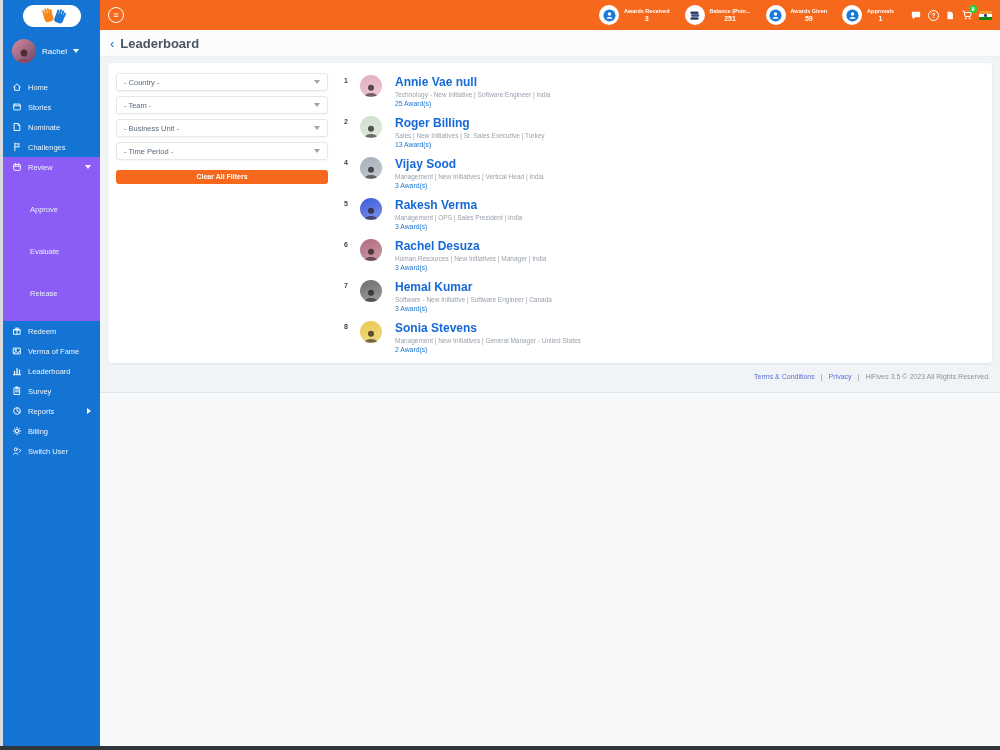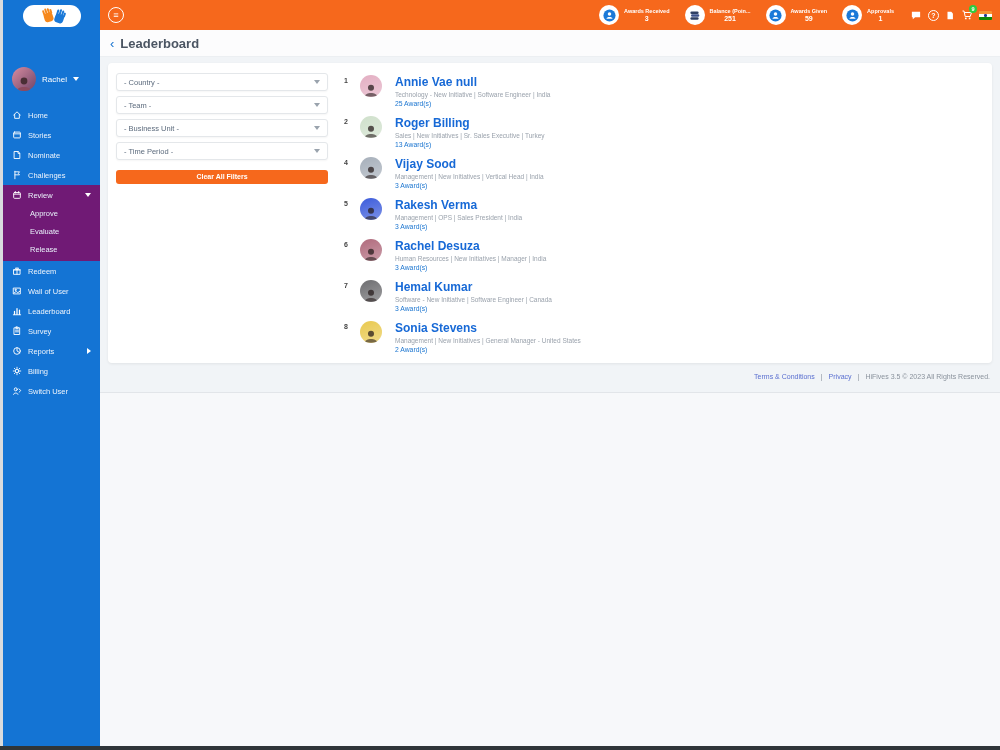--- a/index.html
+++ b/index.html
@@ -11,21 +11,21 @@
   }
   
   .sidebar {
     position: absolute; left:0; top:0; bottom:4px; width:100px;
     background:#1474d4; border-left:3px solid #d9dbde;
   }
   .logo-pill {
     width:58px; height:22px; background:#fff; border-radius:12px;
     margin:5px auto 0; display:flex; align-items:center; justify-content:center;
   }
-  .user { display:flex; align-items:center; gap:6px; padding:12px 9px 8px;margin-top:28px; }
+  .user { display:flex; align-items:center; gap:6px; padding:12px 9px 8px; }
   .user-avatar {
     width:24px; height:24px; border-radius:50%; flex:none;
     background:linear-gradient(135deg,#d98ca0,#6d4468);
     display:flex; align-items:flex-end; justify-content:center; overflow:hidden;
   }
   .user-name { color:#fff; font-size:8px; }
   .caret-down {
     width:0; height:0; border-left:3px solid transparent; border-right:3px solid transparent;
     border-top:4px solid #fff; display:inline-block;
   }
@@ -33,24 +33,24 @@
     width:0; height:0; border-top:3px solid transparent; border-bottom:3px solid transparent;
     border-left:4px solid #fff; display:inline-block;
   }
   .menu { margin-top:6px; }
   .menu-item {
     display:flex; align-items:center; gap:6px; height:20px; padding:0 9px;
     color:#ecf3fb; font-size:7.5px; cursor:pointer; white-space:nowrap;
   }
   .menu-item .mi-icon { width:10px; height:10px; flex:none; display:flex; }
   .mi-caret { margin-left:auto; }
-  .menu-group-active { background:#701a75; padding-bottom:2px; }
+  .menu-group-active { background:#8b5cf6; padding-bottom:18px; }
   .submenu-item {
     height:18px; line-height:18px; padding-left:27px; font-size:7.5px;
-    color:#e8f1fa; cursor:pointer;
+    color:#e8f1fa; cursor:pointer;margin-top:24px;
   }
   
   .main { position:absolute; left:100px; top:0; right:0; bottom:4px; }
   .topbar {
     height:30px; background:#f6681c; display:flex; align-items:center; padding:0 8px;
   }
   .hamburger {
     width:16px; height:16px; border:1px solid #fff; border-radius:50%;
     background:transparent; color:#fff; font-size:9px; line-height:13px;
     text-align:center; cursor:pointer; padding:0;
@@ -221,21 +221,21 @@
         <span>Redeem</span>
       </div>
       <div class="menu-item">
         <span class="mi-icon">
           <svg width="10" height="10" viewBox="0 0 12 12" fill="none" stroke="#fff" stroke-width="1.1" stroke-linecap="round" stroke-linejoin="round">
             <rect x="2" y="2.5" width="8" height="7"></rect>
             <circle cx="4.2" cy="4.6" r="0.8"></circle>
             <path d="M2.5 8.4 L5 6.5 L7 8 L9.5 6.2"></path>
           </svg>
         </span>
-        <span>Wall of User</span>
+        <span>Verma of Fame</span>
       </div>
       <div class="menu-item">
         <span class="mi-icon">
           <svg width="10" height="10" viewBox="0 0 12 12" fill="none" stroke="#fff" stroke-width="1.1" stroke-linecap="round" stroke-linejoin="round">
             <path d="M1.6 10.5 H10.4"></path>
             <path d="M3 10 V6.5 M6 10 V3 M9 10 V5" stroke-width="1.5"></path>
           </svg>
         </span>
         <span>Leaderboard</span>
       </div>

